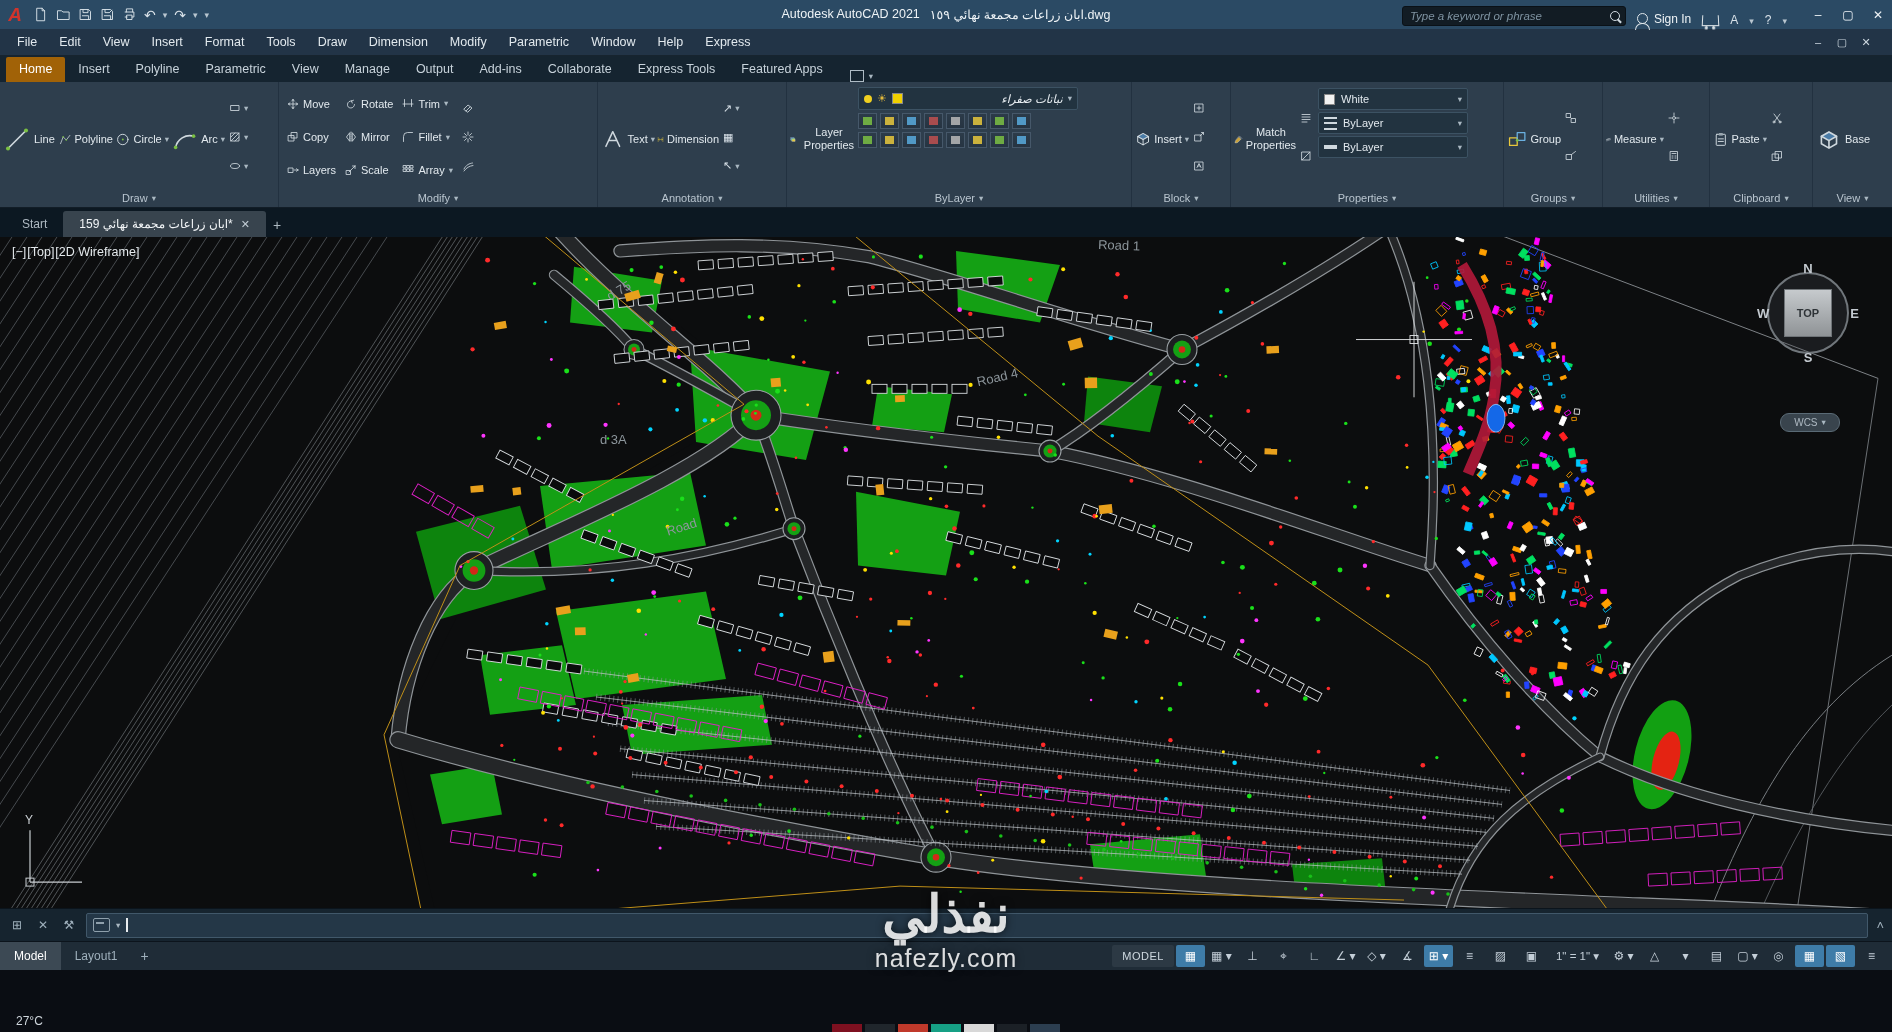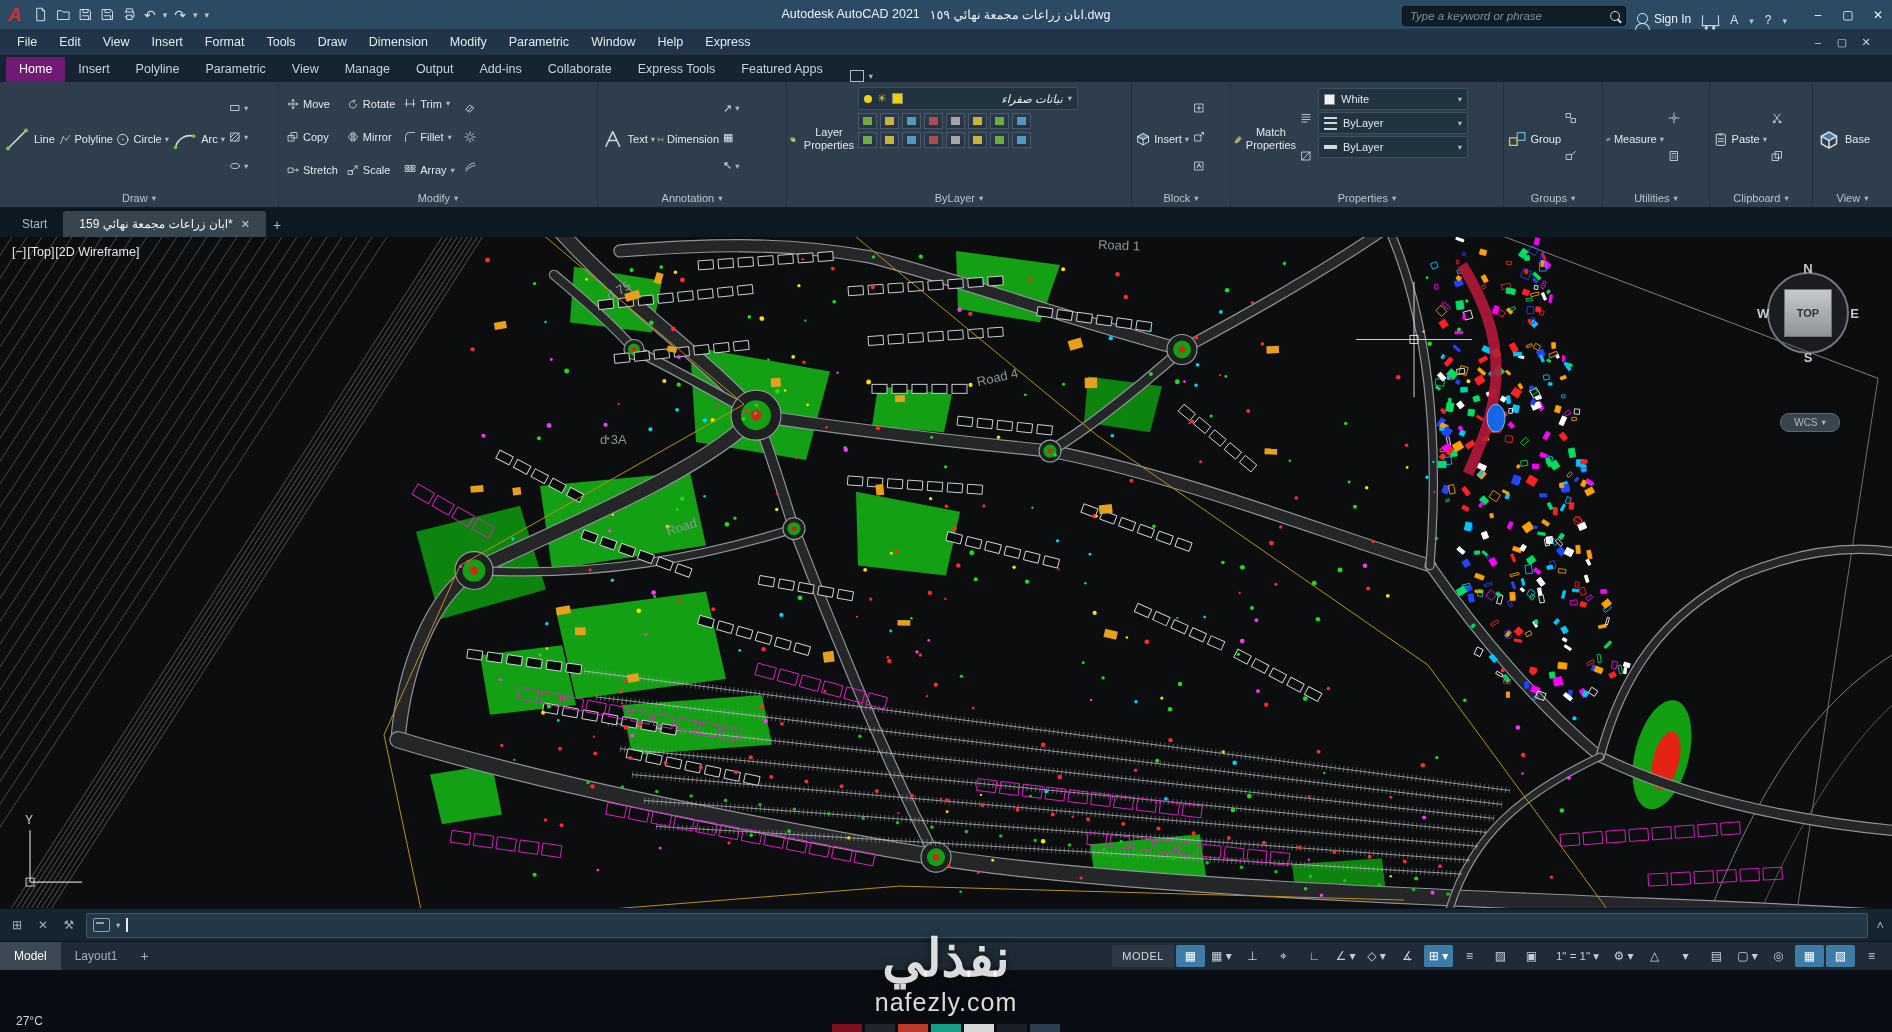--- a/index.html
+++ b/index.html
@@ -41,21 +41,21 @@
   
   .menubar{height:26px;background:#223447;display:flex;align-items:center;padding:0 6px;
            border-bottom:1px solid #17242f;flex:none;}
   .menu-item{padding:0 11px;font-size:12.5px;color:#e2e9ee;line-height:26px;}
   .docwin{margin-left:auto;display:flex;gap:4px;padding-right:10px;}
   .docwin span{width:20px;text-align:center;font-size:11px;color:#cdd8e0;}
 
   
   .rtabs{height:26px;background:#152430;display:flex;align-items:flex-end;padding-left:6px;flex:none;}
   .rtab{padding:0 13px;font-size:12.5px;color:#c8d3db;line-height:25px;}
-  .rtab.active{background:#701a75;color:#fff;border-radius:2px 2px 0 0;}
+  .rtab.active{background:#a16207;color:#fff;border-radius:2px 2px 0 0;}
   .rtab-extra{margin-left:14px;display:flex;align-items:center;gap:5px;color:#aebbc5;}
   .rtab-box{width:12px;height:10px;border:1px solid #aebbc5;}
 
   
   .ribbon{height:125px;background:#2e3e4d;display:flex;border-bottom:1px solid #121d27;flex:none;}
   .panel{display:flex;flex-direction:column;border-right:1px solid #223140;padding:3px 3px 0;flex:none;}
   .pbody{flex:1;display:flex;align-items:stretch;gap:2px;}
   .plabel{height:18px;font-size:11px;color:#b9c5cf;display:flex;align-items:center;justify-content:center;gap:4px;flex:none;}
   .caret{font-size:8.5px;color:#aab8c2;line-height:1;}
   .bigbtn{width:54px;display:flex;flex-direction:row;align-items:center;padding-top:4px;gap:3px;border-radius:2px;}
@@ -140,21 +140,21 @@
 
   
   .taskbar{height:62px;background:#0a0d13;position:relative;flex:none;}
   .temp{position:absolute;left:16px;bottom:4px;font-size:12px;color:#cfd6dc;}
   .sliver{position:absolute;bottom:0;left:50%;transform:translateX(-50%);display:flex;gap:3px;}
   .sliver span{width:30px;height:8px;display:block;}
   .sv1{background:#7e1020;} .sv2{background:#20262c;} .sv3{background:#c0392b;}
   .sv4{background:#16a085;} .sv5{background:#d8d8d8;} .sv6{background:#1b2026;} .sv7{background:#2c3e50;}
 
   
-  .watermark{position:absolute;left:50%;top:932px;transform:translateX(-50%);z-index:60;text-align:center;
+  .watermark{position:absolute;left:50%;top:888px;transform:translateX(-50%);z-index:60;text-align:center;
              pointer-events:none;color:rgba(255,255,255,.85);text-shadow:0 0 8px rgba(0,0,0,.65);}
   .watermark .wm1{font-size:52px;font-weight:bold;line-height:1;}
   .watermark .wm2{font-size:25px;letter-spacing:1px;margin-top:4px;}
 </style>
 </head>
 <body>
 
 <div class="app">
 
   <div class="titlebar">
@@ -307,21 +307,21 @@
                 <rect x="3" y="9" width="11" height="11"></rect>
                 <rect x="9" y="3" width="11" height="11"></rect>
               </svg>
               <span>Copy</span>
             </div>
           <div class="mtool">
               <svg class="si" viewBox="0 0 24 24">
                 <rect x="3" y="8" width="9" height="9"></rect>
                 <path d="M14 12 H22 M22 12 l-3 -2.5 M22 12 l-3 2.5"></path>
               </svg>
-              <span>Stretch</span>
+              <span>Layers</span>
             </div>
           <div class="mtool">
               <svg class="si" viewBox="0 0 24 24">
                 <path d="M19 13 A 7 7 0 1 1 13 6 M13 6 l4 -1.5 M13 6 l1.5 4"></path>
               </svg>
               <span>Rotate</span>
             </div>
           <div class="mtool">
               <svg class="si" viewBox="0 0 24 24">
                 <path d="M9 4 L3 12 L9 20 Z"></path>

